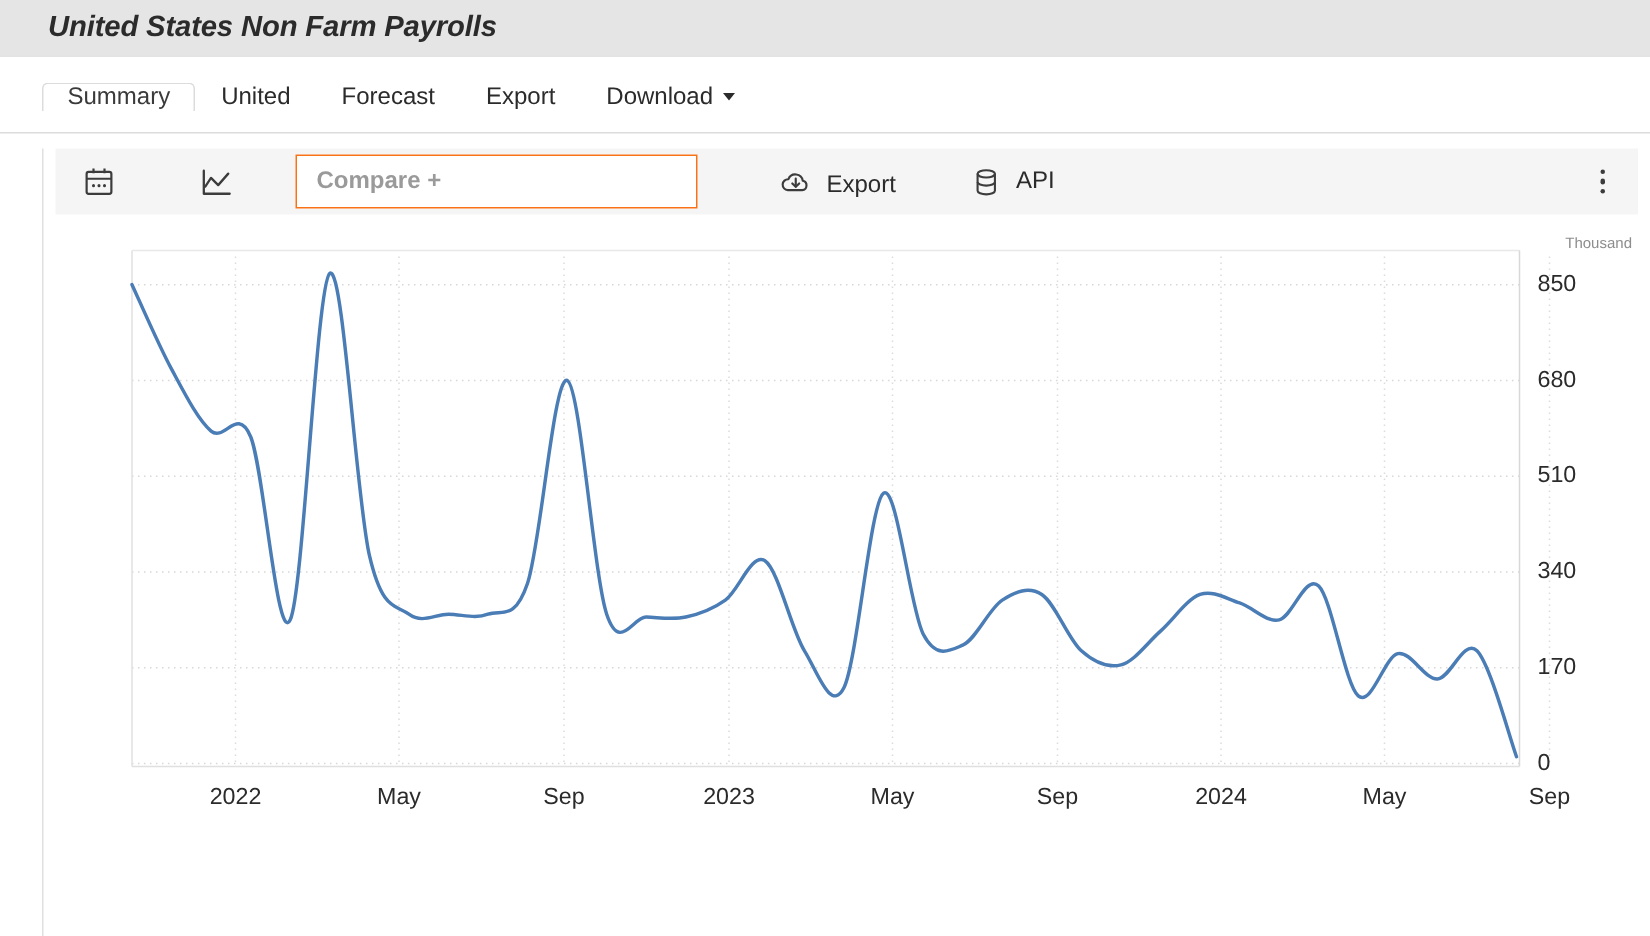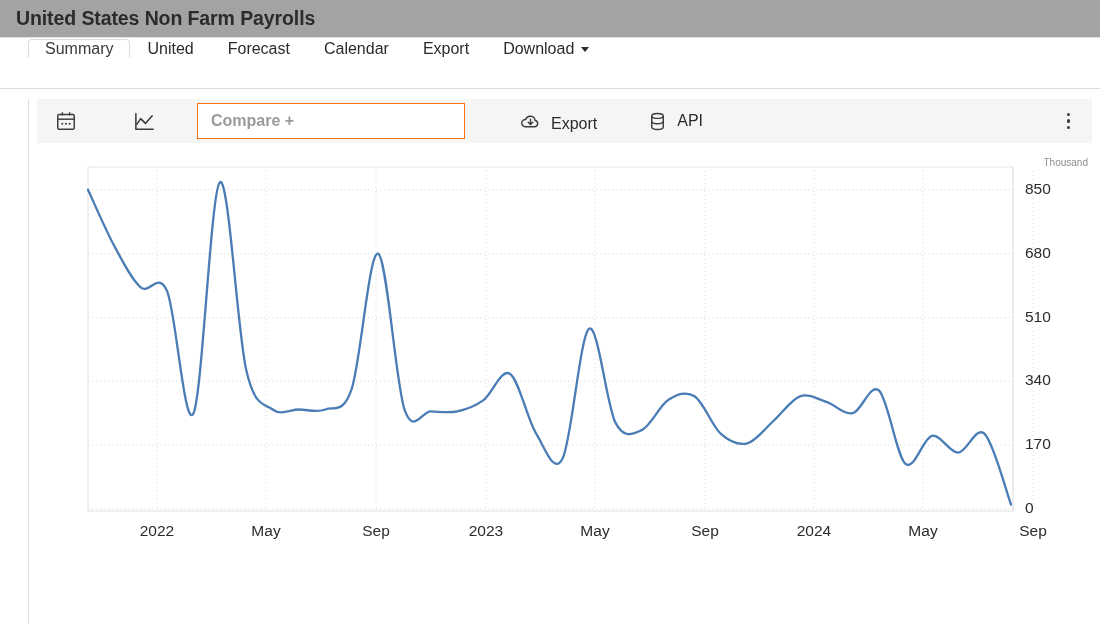--- a/index.html
+++ b/index.html
@@ -8,40 +8,41 @@
     width: 1100px; height: 624px;
     background: #ffffff;
     font-family: "Liberation Sans", sans-serif;
     overflow: hidden;
   }
   #app { position: relative; width: 1100px; height: 624px; background:#fff; }
 
   
   .titlebar {
     height: 38px;
-    background: #a3a3a3;
+    background: #e5e5e5;
     border-bottom: 1px solid #e3e3e3;
     display: flex; align-items: center;
-    padding-left: 16px;
+    padding-left: 32px;
+    font-style: italic;
   }
   .titlebar h1 {
     margin: 0;
     font-size: 19.5px;
     font-weight: bold;
     color: #2b2b2b;
     letter-spacing: -0.1px;
   }
 
   
   .tabstrip {
     position: relative;
     height: 51px;
     background: #ffffff;
     border-bottom: 1px solid #dcdcdc;
-    display: flex; align-items: flex-start;
+    display: flex; align-items: center;
     padding-left: 28px;
   }
   .tab {
     display: flex; align-items: center;
     padding: 0 16px;
     font-size: 16px;
     color: #2b2b2b;
     cursor: pointer;
     background: transparent;
     border: 1px solid transparent;
@@ -150,23 +151,20 @@
 
   <div class="tabstrip" id="tabstrip">
       <div class="tab active">
         <span>Summary</span>
       </div>
       <div class="tab">
         <span>United</span>
       </div>
       <div class="tab">
         <span>Forecast</span>
-      </div>
-      <div class="tab">
-        <span>Calendar</span>
       </div>
       <div class="tab">
         <span>Export</span>
       </div>
       <div class="tab">
         <span>Download</span>
         <span class="caret"></span>
       </div>
     </div>
 

